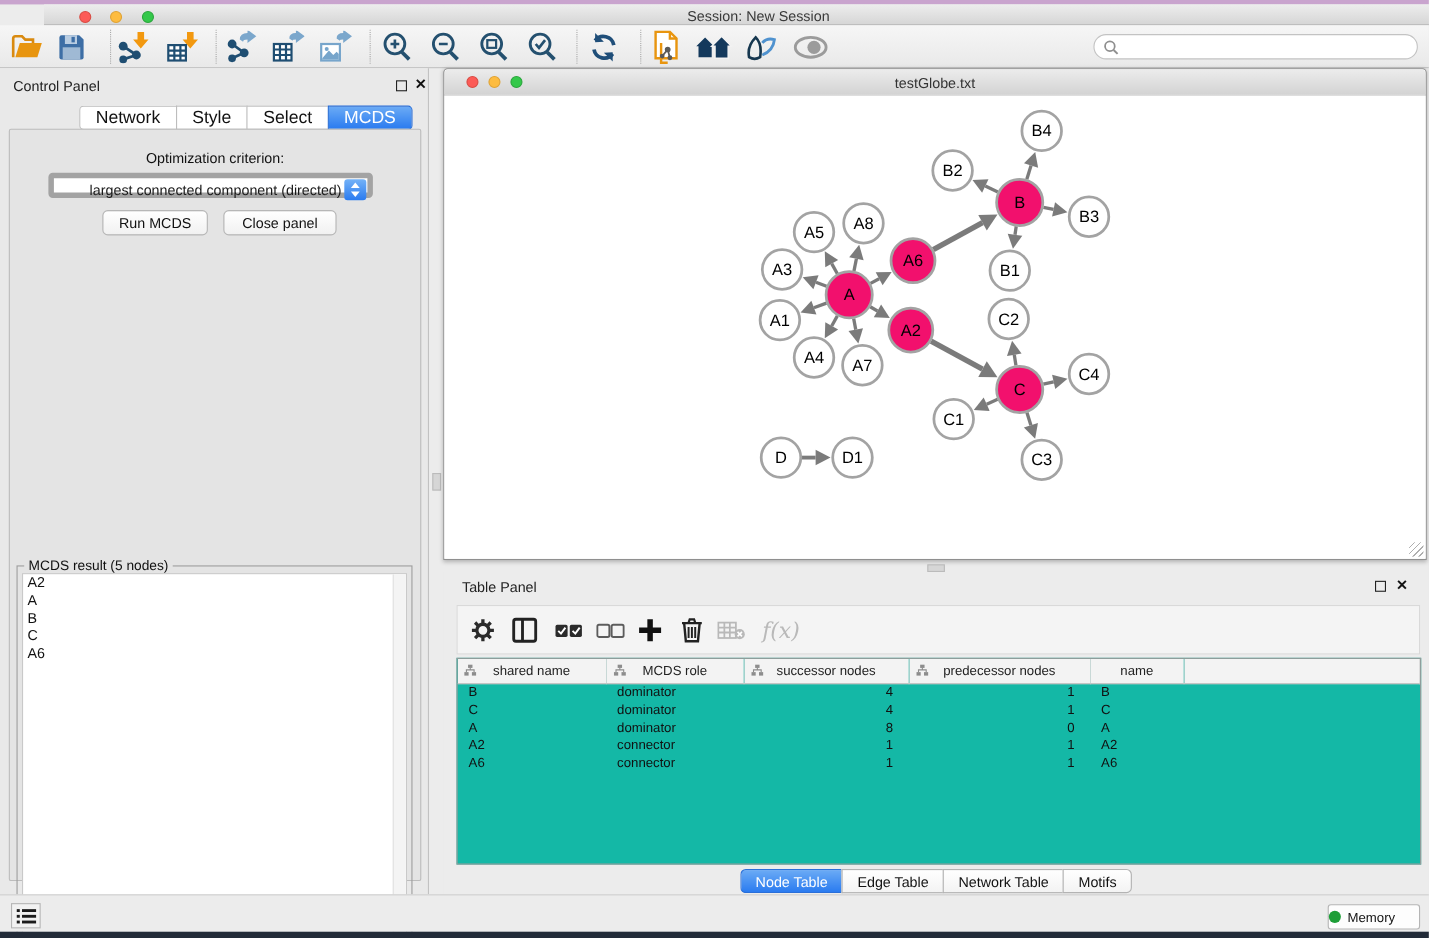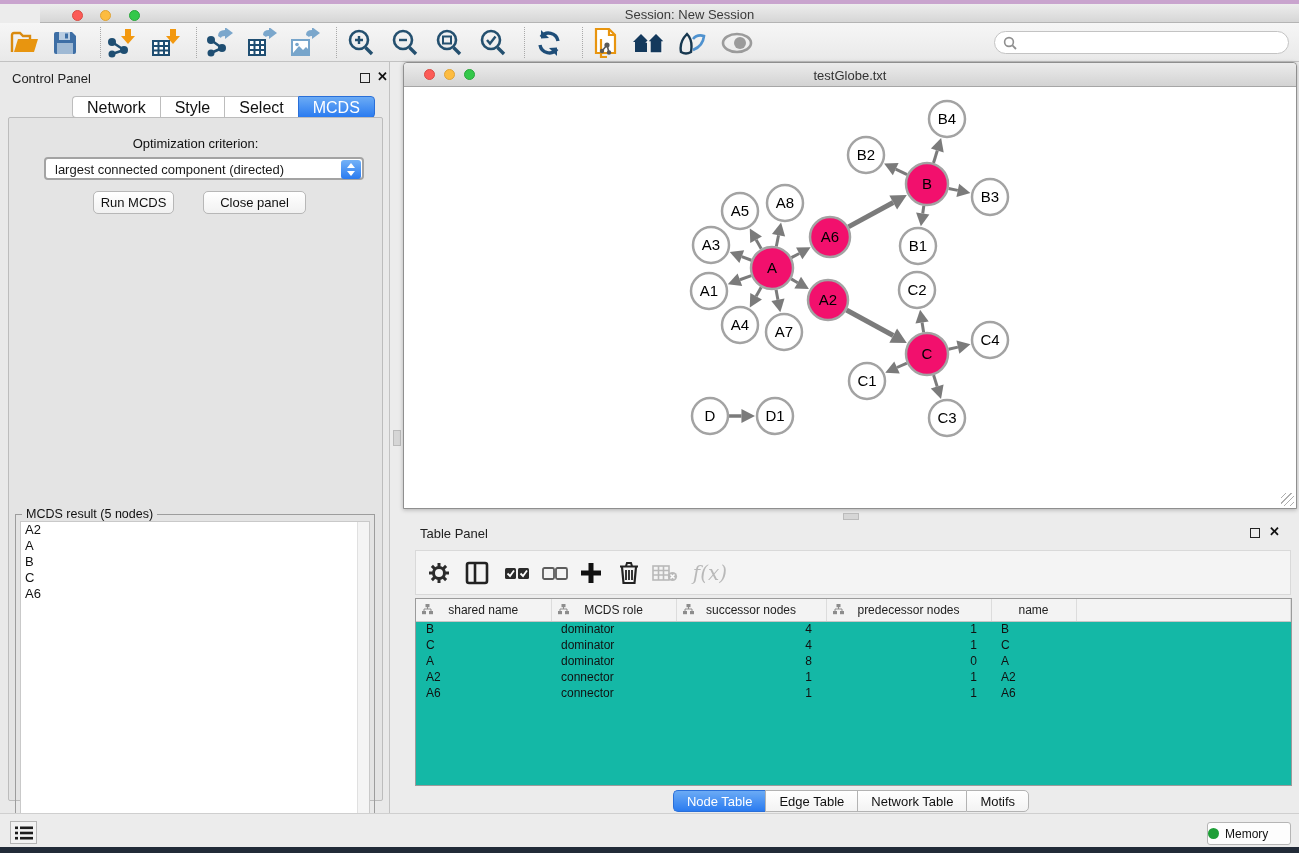--- a/index.html
+++ b/index.html
@@ -31,22 +31,22 @@
   .ph-float { position:absolute; width:10px; height:10px; border:1.5px solid #222; top:11px; }
   .ph-close { position:absolute; top:7px; font-size:13px; font-weight:bold; color:#111; }
   .cp-tabs { position:absolute; left:72px; top:34px; height:22px; display:flex; }
   .cp-tab { height:22px; padding:0 14px; font-size:16px; line-height:21px; background:#fff;
             border:1px solid #bdbdbd; border-right:none; color:#111; }
   .cp-tab:first-child { border-radius:4px 0 0 4px; }
   .cp-tab:last-child  { border-right:1px solid #bdbdbd; border-radius:0 4px 4px 0; }
   .cp-tab.active { background:linear-gradient(#6babf5,#2a7bf0); color:#fff; border-color:#2a6fd8; }
   .cp-inner { position:absolute; left:8px; top:55px; width:375px; height:684px; background:#e4e4e4; border:1px solid #bcbcbc; border-radius:2px; }
   .opt-label { position:absolute; left:0; right:0; top:18px; text-align:center; font-size:13px; color:#111; }
-  .dropdown { position:absolute; left:35px; top:39px; width:320px; height:23px; background:#fff; border:2px solid #a3a3a3;
-              border-radius:4px; font-size:13px; line-height:21px; padding-left:9px; }
+  .dropdown { position:absolute; left:35px; top:39px; width:295px; height:23px; background:#fff; border:5px solid #a3a3a3;
+              border-radius:4px; font-size:13px; line-height:21px; padding-left:9px;text-align:center; }
   .dd-stepper { position:absolute; right:1px; top:1px; width:20px; height:19px; border-radius:3px;
                 background:linear-gradient(#74b2f7,#2a7bf0); }
   .dd-stepper:before, .dd-stepper:after { content:""; position:absolute; left:6px; border-left:4px solid transparent; border-right:4px solid transparent; }
   .dd-stepper:before { top:3px; border-bottom:5px solid #fff; }
   .dd-stepper:after { bottom:3px; border-top:5px solid #fff; }
   .cp-btn { position:absolute; top:73px; height:23px; background:linear-gradient(#ffffff,#f1f1f1); border:1px solid #b7b7b7;
             border-radius:5px; font-size:13px; text-align:center; line-height:21px; color:#111; }
   .mcds-box { position:absolute; left:6px; top:396px; width:360px; height:342px; border:1px solid #9d9d9d; }
   .mcds-legend { position:absolute; left:6px; top:-8px; background:#e4e4e4; padding:0 4px; font-size:12.5px; color:#111; }
   .mcds-list { position:absolute; left:4px; top:6px; right:4px; bottom:4px; background:#fff; border:1px solid #c9c9c9; overflow:hidden; }
@@ -262,21 +262,21 @@
     <div class="cp-tab">Style</div>
     <div class="cp-tab">Select</div>
     <div class="cp-tab active">MCDS</div>
   </div>
   <div class="cp-inner">
     <div class="opt-label">Optimization criterion:</div>
     <div class="dropdown">
       <span>largest connected component (directed)</span>
       <span class="dd-stepper"></span>
     </div>
-    <div class="cp-btn" style="left:84px; width:81px">Run MCDS</div>
+    <div class="cp-btn" style="left:84px; width:96px">Run MCDS</div>
     <div class="cp-btn" style="left:194px; width:103px">Close panel</div>
     <div class="mcds-box">
       <span class="mcds-legend">MCDS result (5 nodes)</span>
       <div class="mcds-list" id="mcds-list">
         <div class="mcds-scroll"></div>
       <div class="mcds-item">A2</div>
           <div class="mcds-item">A</div>
           <div class="mcds-item">B</div>
           <div class="mcds-item">C</div>
           <div class="mcds-item">A6</div>

